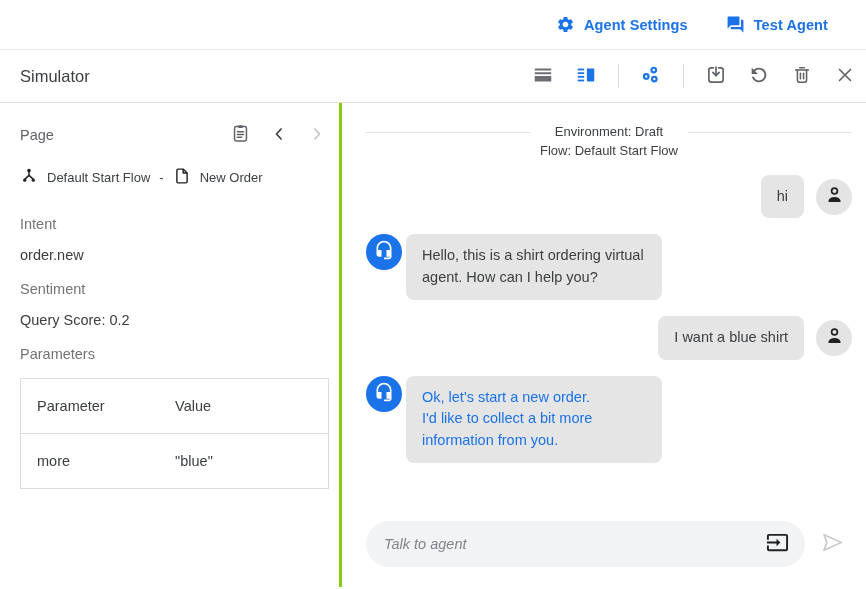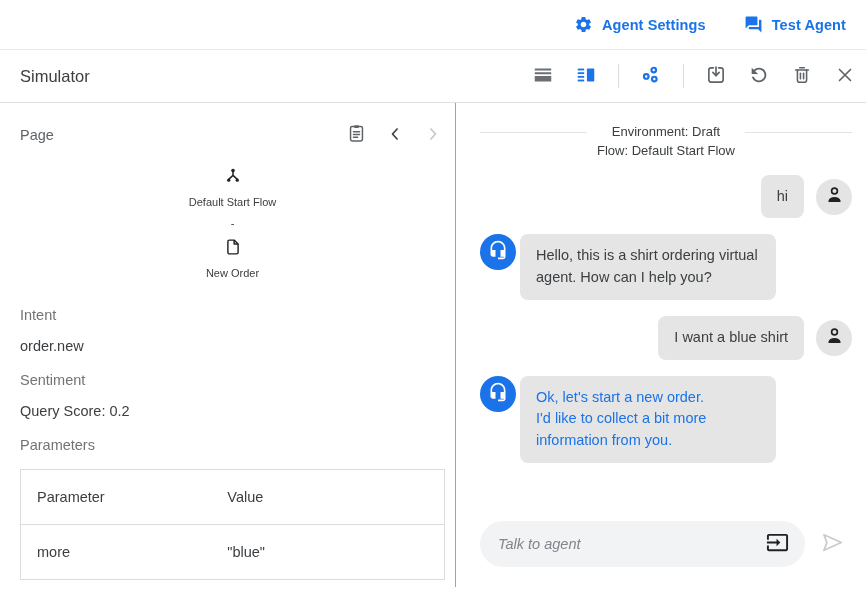--- a/index.html
+++ b/index.html
@@ -1,48 +1,48 @@
 <!DOCTYPE html>
 <html><head>
 <meta charset="utf-8">
 <style>
   * { margin:0; padding:0; box-sizing:border-box; }
   html,body { width:866px; height:589px; background:#fff; overflow:hidden;
     font-family:"Liberation Sans","DejaVu Sans",sans-serif; }
 
   
   .topbar { height:50px; border-bottom:1px solid #e8eaed; display:flex;
-    align-items:center; justify-content:flex-end; gap:38px; padding-right:20px; }
+    align-items:center; justify-content:flex-end; gap:38px; padding-right:38px; }
   .topbar-item { display:flex; align-items:center; gap:9px; color:#1a73e8;
     font-size:14.5px; font-weight:700; cursor:pointer; letter-spacing:.1px; }
   .topbar-item svg { display:block; }
 
   
   .sim-header { height:53px; border-bottom:1px solid #e0e0e0; display:flex;
     align-items:center; justify-content:space-between; padding:0 8px 0 20px; }
   .sim-title { font-size:16.5px; color:#3c4043; }
   .toolbar { display:flex; align-items:center; gap:17px; }
   .icon-btn { background:none; border:none; padding:2px; cursor:pointer;
     display:flex; align-items:center; }
   .tb-divider { width:1px; height:24px; background:#dadce0; margin:0 2px; }
 
   
   .main { display:flex; height:484px; }
-  .left-panel { width:456px; border-right:1px solid #84cc16;
+  .left-panel { width:342px; border-right:3px solid #84cc16;
     padding:18px 10px 0 20px; }
   .chat-panel { flex:1; display:flex; flex-direction:column;
     padding:20px 14px 20px 24px;justify-content:center; }
 
   
   .page-row { display:flex; align-items:center; justify-content:space-between;
     margin-bottom:18px; }
   .label { font-size:14.5px; color:#5f6368; }
   .page-nav { display:flex; align-items:center; gap:14px; }
-  .flow-row { display:flex; align-items:center; gap:9px; font-size:11px;
-    color:#3c4043; margin-bottom:28px;flex-direction:column; }
+  .flow-row { display:flex; align-items:center; gap:9px; font-size:13px;
+    color:#3c4043; margin-bottom:28px; }
   .flow-row .dash { color:#3c4043; }
   .kv-label { font-size:14.5px; color:#737373; margin-bottom:15px; }
   .kv-value { font-size:14.5px; color:#3c4043; margin-bottom:18px; }
   .param-table { width:100%; border:1px solid #dadce0; border-collapse:collapse;
     margin-top:1px; }
   .param-table th, .param-table td { text-align:left; font-size:14.5px;
     padding:19px 16px; }
   .param-table th { color:#3c4043; font-weight:400; }
   .param-table td { color:#3c4043; border-top:1px solid #dadce0; }
   .param-table .col-p { width:45%; }

